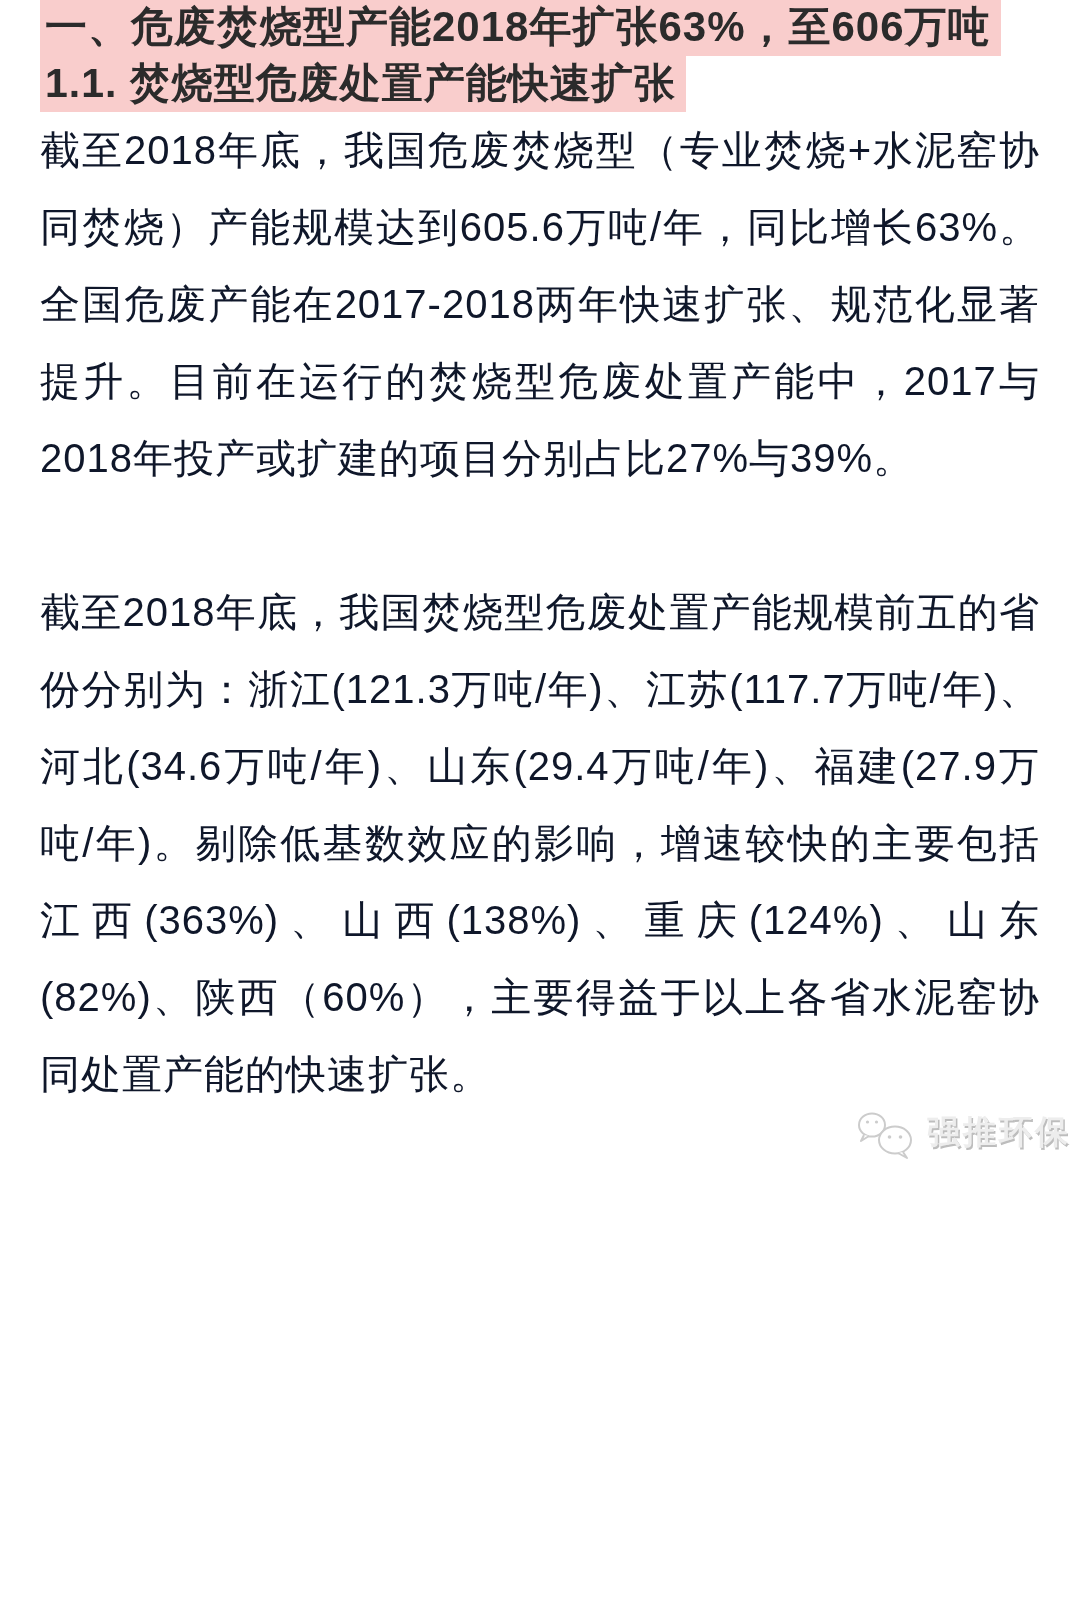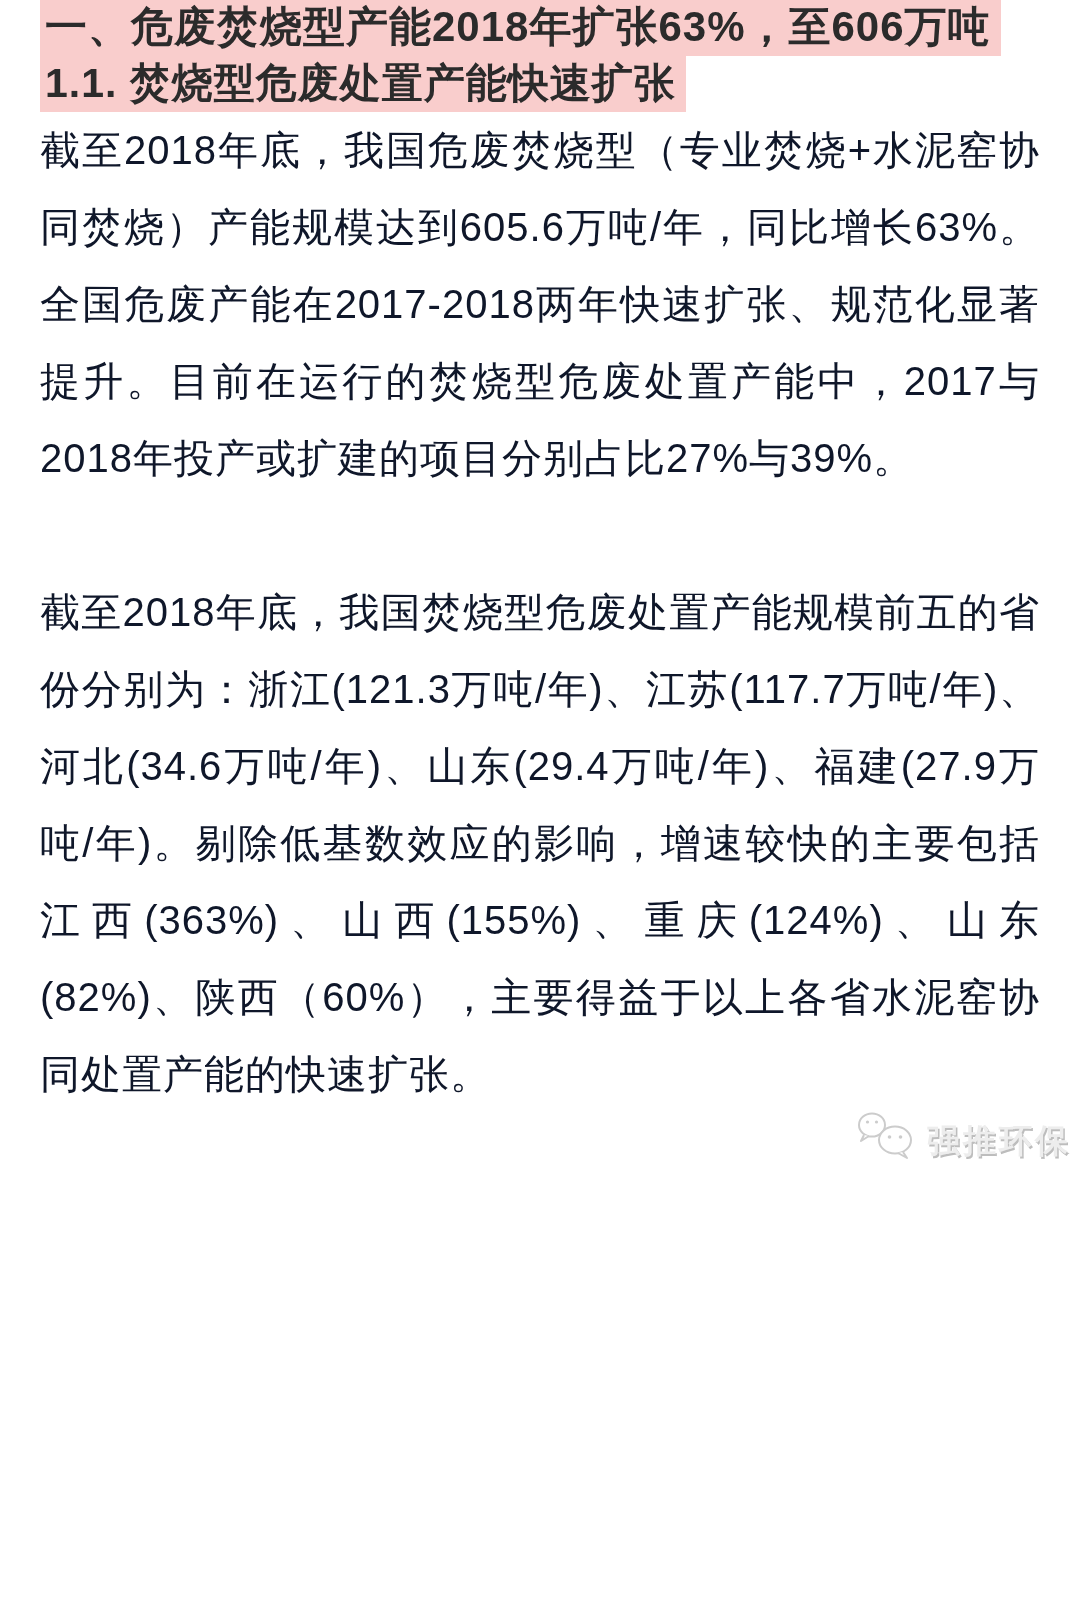--- a/index.html
+++ b/index.html
@@ -51,21 +51,21 @@
   }
   .para:last-of-type {
     margin-bottom: 0;
   }
   
   .watermark {
     position: absolute;
     right: 8px;
     bottom: 14px;
     display: flex;
-    align-items: flex-end;
+    align-items: flex-start;
     gap: 8px;
     user-select: none;
   }
   .watermark-icon {
     width: 64px;
     height: 54px;
     flex: 0 0 auto;
   }
   .watermark-text {
     font-size: 33px;
@@ -80,21 +80,21 @@
 
 <div class="page">
 
   <h1 class="h1"><span class="hl">一、危废焚烧型产能2018年扩张63%，至606万吨</span></h1>
 
   <h2 class="h2"><span class="hl">1.1. 焚烧型危废处置产能快速扩张</span></h2>
 
   <p class="para">截至2018年底，我国危废焚烧型（专业焚烧+水泥窑协同焚烧）产能规模达到605.6万吨/年，同比增长63%。全国危废产能在2017-2018两年快速扩张、规范化显著提升。目前在运行的焚烧型危废处置产能中，2017与2018年投产或扩建的项目分别占比27%与39%。</p>
 
 
-  <p class="para">截至2018年底，我国焚烧型危废处置产能规模前五的省份分别为：浙江(121.3万吨/年)、江苏(117.7万吨/年)、河北(34.6万吨/年)、山东(29.4万吨/年)、福建(27.9万吨/年)。剔除低基数效应的影响，增速较快的主要包括江西(363%)、山西(155%)、重庆(124%)、山东(82%)、陕西（60%），主要得益于以上各省水泥窑协同处置产能的快速扩张。</p>
+  <p class="para">截至2018年底，我国焚烧型危废处置产能规模前五的省份分别为：浙江(121.3万吨/年)、江苏(117.7万吨/年)、河北(34.6万吨/年)、山东(29.4万吨/年)、福建(27.9万吨/年)。剔除低基数效应的影响，增速较快的主要包括江西(363%)、山西(138%)、重庆(124%)、山东(82%)、陕西（60%），主要得益于以上各省水泥窑协同处置产能的快速扩张。</p>
 
   <div class="watermark">
     <svg class="watermark-icon" viewBox="0 0 64 54" fill="none" xmlns="http://www.w3.org/2000/svg">
 
       <ellipse cx="17" cy="15" rx="13" ry="11.5" stroke="#cccccc" stroke-width="2" fill="#ffffff"></ellipse>
       <path d="M9 25 L6 31 L14 26" stroke="#cccccc" stroke-width="2" fill="#ffffff" stroke-linejoin="round"></path>
       <circle cx="12.5" cy="12" r="1.6" fill="#cccccc"></circle>
       <circle cx="21.5" cy="12" r="1.6" fill="#cccccc"></circle>
 
       <ellipse cx="40" cy="30" rx="16" ry="13.5" stroke="#cccccc" stroke-width="2" fill="#ffffff"></ellipse>

